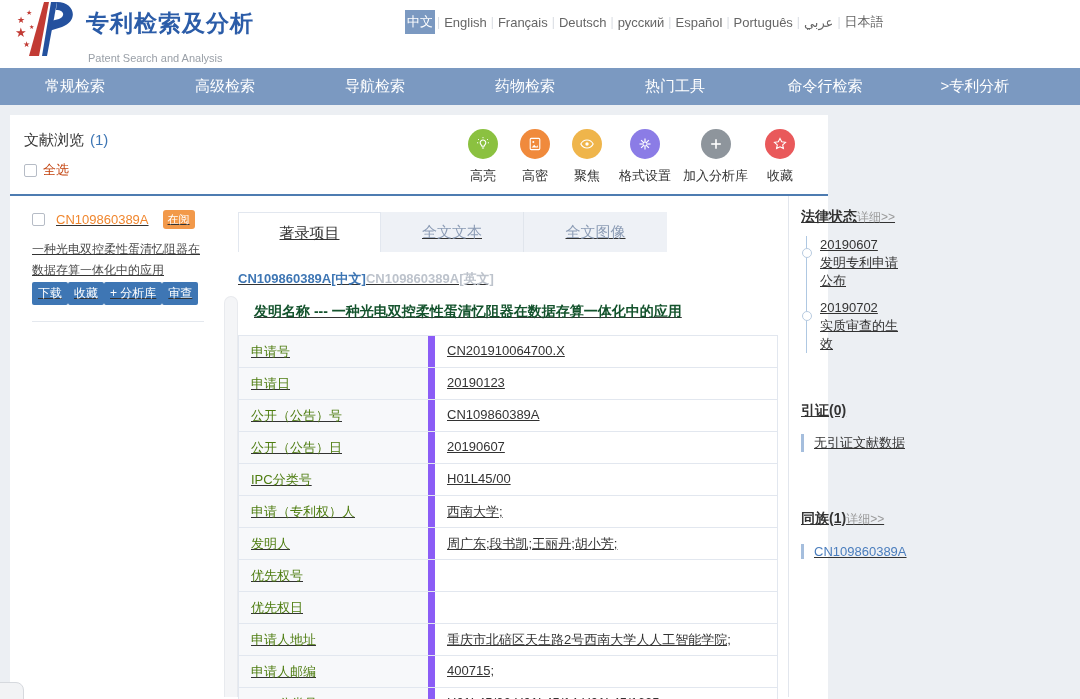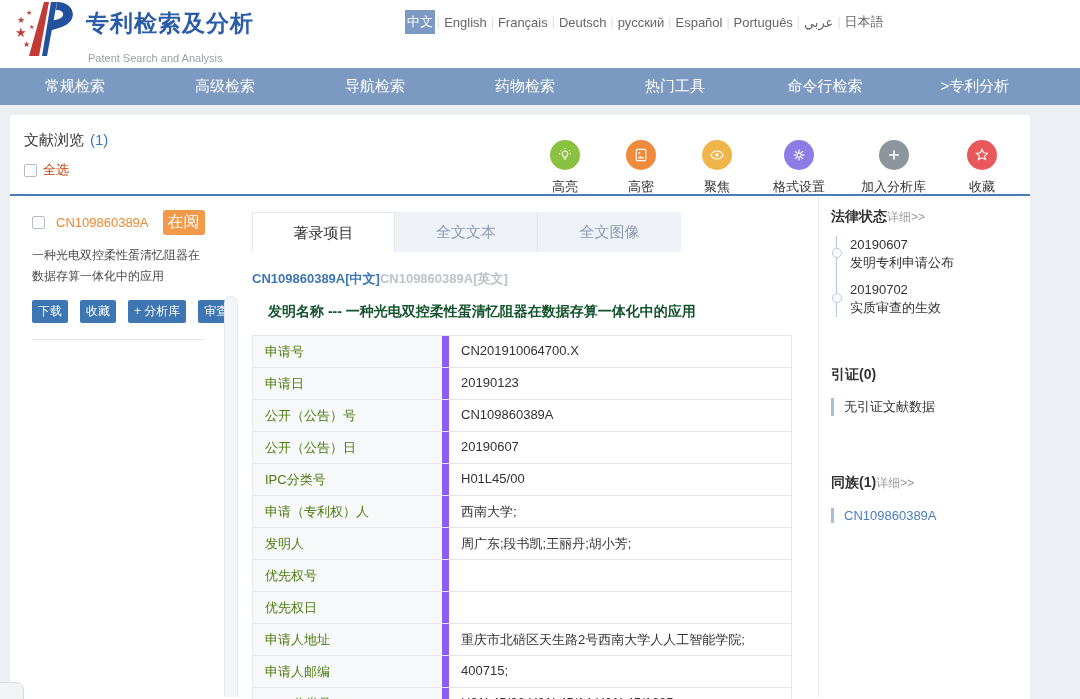--- a/index.html
+++ b/index.html
@@ -16,43 +16,43 @@
   .lang { padding:3px 2px; white-space:nowrap; cursor:pointer; }
   .lang.active { background:#7B99C1; color:#fff; }
   .lang-sep { color:#D8DCE2; margin:0 2px; font-size:12px; }
 
   
   .main-nav { position:absolute; left:0; top:68px; width:1080px; height:37px; background:#7B99C1;
     display:flex; align-items:center; padding:0 30px 0 0; }
   .nav-item { flex:1; text-align:center; color:#fff; font-size:15px; cursor:pointer; white-space:nowrap; }
 
   
-  .container { position:absolute; left:10px; top:115px; width:1020px; height:584px; background:#fff; }
+  .container { position:absolute; left:10px; top:115px; width:818px; height:584px; background:#fff;text-decoration:underline; }
 
   
   .toolbar-strip { position:relative; height:81px; border-bottom:2px solid #4E7CB1; }
   .browse-title { position:absolute; left:14px; top:16px; font-size:15px; color:#333; }
   .browse-count { color:#3E76B4; margin-left:6px; font-size:15px; }
   .select-all { position:absolute; left:14px; top:46px; display:flex; align-items:center; font-size:13px; color:#c2410c; cursor:pointer; }
   .cb { width:13px; height:13px; border:1px solid #B6BCC6; border-radius:2px; background:#fff; display:inline-block; margin-right:6px; }
-  .toolbar-actions { position:absolute; right:28px; top:25px; display:flex; align-items:flex-start; gap:36px; }
+  .toolbar-actions { position:absolute; right:28px; top:14px; display:flex; align-items:flex-start; gap:12px; }
   .action { display:flex; flex-direction:column; align-items:center; cursor:pointer; min-width:40px; }
   .action-circle { width:30px; height:30px; border-radius:50%; display:flex; align-items:center; justify-content:center; }
   .action-label { margin-top:8px; font-size:13px; color:#333; white-space:nowrap; }
 
   
   .content-row { display:flex; height:501px; position:relative; }
 
   
   .left-panel { width:208px; padding:14px 0 0 22px; position:relative; }
   .card-head { display:flex; align-items:center; }
   .card-number { font-size:13px; color:#F0862E; margin-left:5px; cursor:pointer; }
-  .status-badge { margin-left:14px; background:#F2994A; color:#fff; font-size:16px; padding:2px 5px; border-radius:3px; }
+  .status-badge { margin-left:14px; background:#F2994A; color:#fff; font-size:11px; padding:2px 5px; border-radius:3px; }
   .card-title { margin-top:10px; width:172px; font-size:12px; color:#4A4A4A; line-height:1.75; }
-  .card-buttons { margin-top:13px; display:flex; gap:12px; }
+  .card-buttons { margin-top:1px; display:flex; gap:0; }
   .card-btn { background:#3E76B4; color:#fff; font-size:12px; padding:3px 6px; border-radius:2px; cursor:pointer; white-space:nowrap; }
   .card-divider { margin-top:16px; width:172px; border-top:1px solid #E4E8EE; }
 
   
   .list-scrollbar { position:absolute; left:214px; top:100px; width:14px; height:401px;
     background:#F4F5F7; border:1px solid #E8EAEE; border-bottom:none; border-radius:9px 9px 0 0; }
 
   
   .main-col { flex:1; padding:16px 10px 0 34px; }
   .tab-strip { display:flex; }

